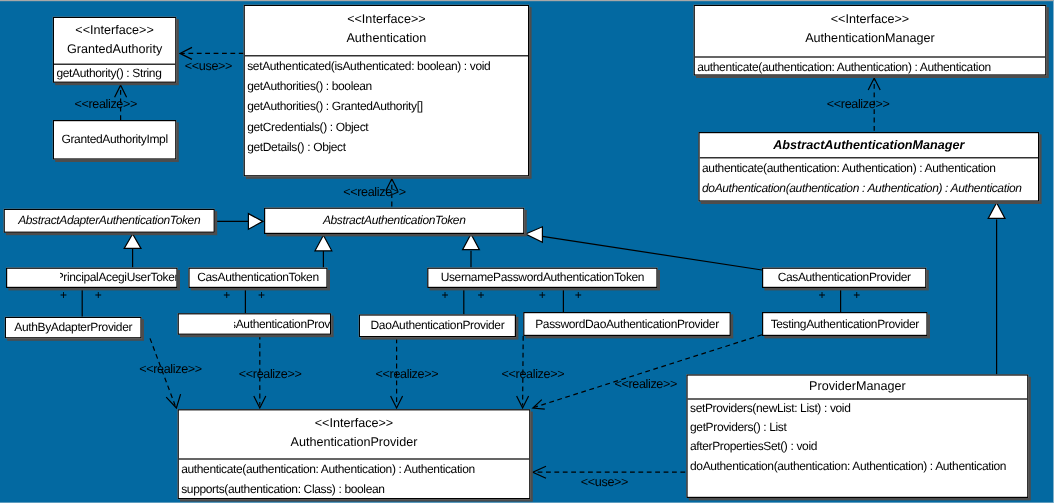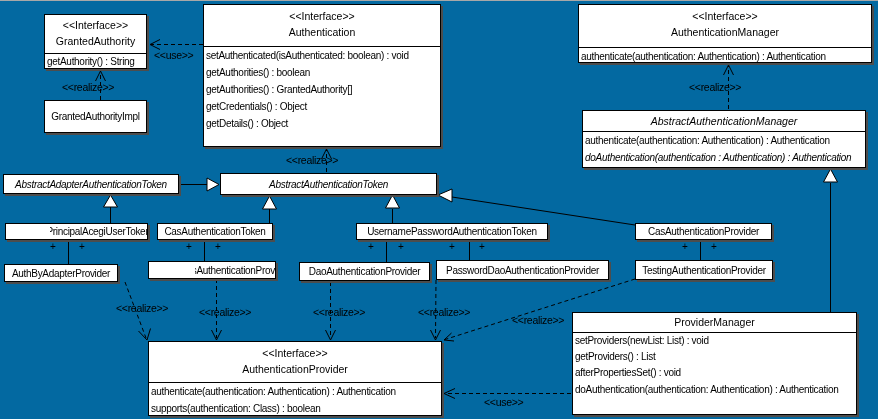--- a/index.html
+++ b/index.html
@@ -147,21 +147,21 @@
       <div class="stereo">&lt;&lt;Interface&gt;&gt;</div>
       <div class="cname">AuthenticationManager</div>
     </div>
     <div class="methods">
       <div class="m">authenticate(authentication: Authentication) : Authentication</div>
     </div>
   </div>
 
   <div class="uml-box" style="left:582px;top:109px;width:284px;height:58px;">
     <div class="title">
-      <div class="cname abstract" style="line-height:20px;">AbstractAuthenticationManager</div>
+      <div class="cname abstract" style="line-height:20px;font-weight:bold;">AbstractAuthenticationManager</div>
     </div>
     <div class="methods">
       <div class="m">authenticate(authentication: Authentication) : Authentication</div>
       <div class="m abstract">doAuthentication(authentication : Authentication) : Authentication</div>
     </div>
   </div>
 
   <div class="uml-box" style="left:3px;top:173px;width:176px;height:20px;">
     <div class="name-only abstract">AbstractAdapterAuthenticationToken</div>
   </div>

